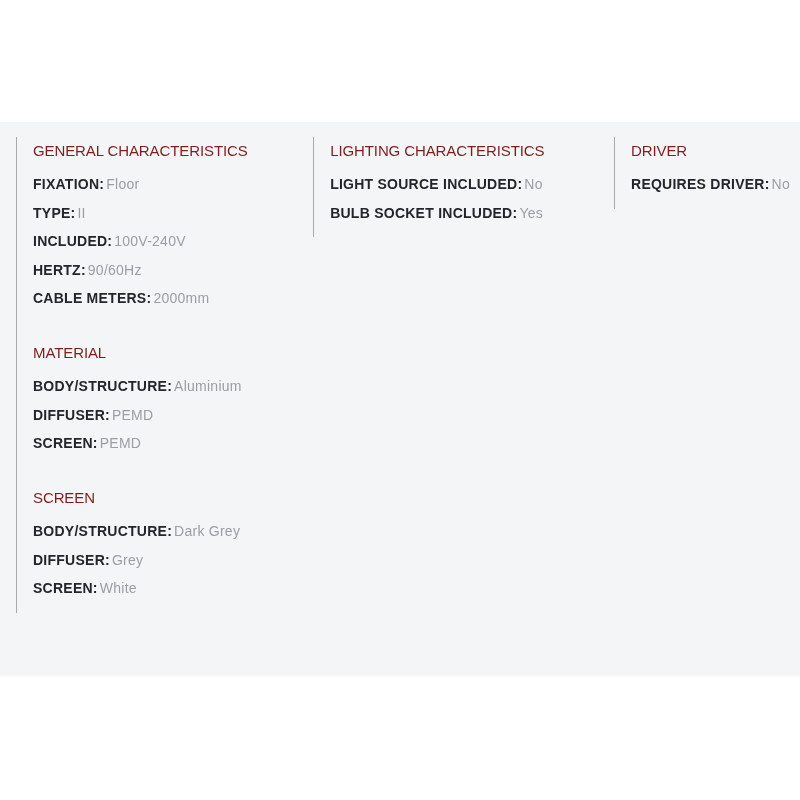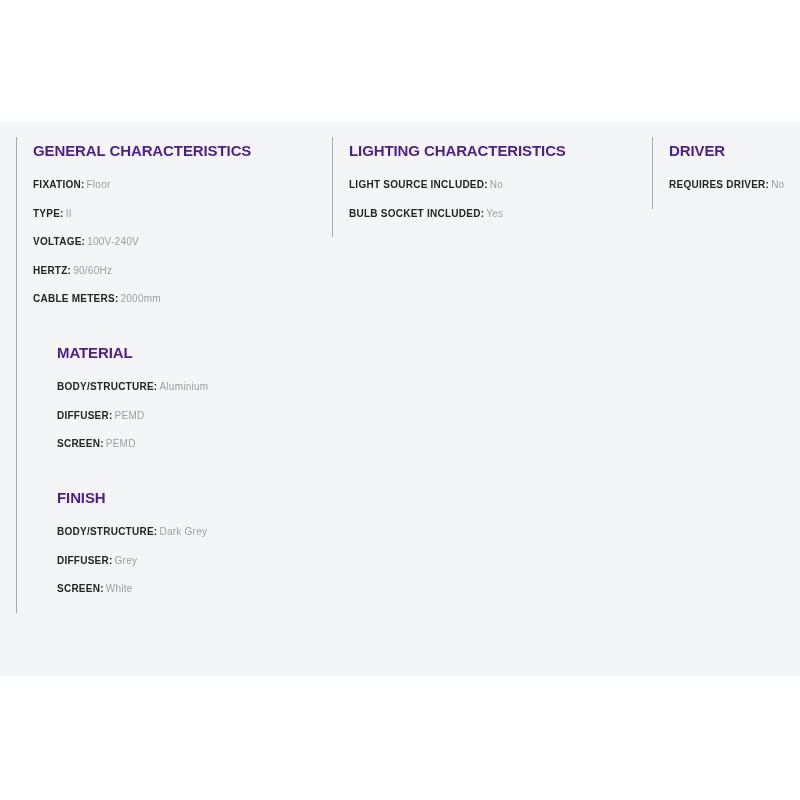--- a/index.html
+++ b/index.html
@@ -23,28 +23,28 @@
   .col {
     border-left: 1px solid #a8abae;
     padding: 4px 10px 2px 16px;
   }
   .col-general  { width: 316px; }
   .col-lighting { width: 320px; }
   .col-driver   { flex: 1; }
   .section-title {
     font-size: 15px;
     line-height: 19px;
-    font-weight: 700;
+    font-weight: 400;
     letter-spacing: -0.1px;
-    color: #4c1d95;
+    color: #7f1d1d;
     margin: 0 0 18px 0;
   }
-  .section + .section { margin-top: 38px; margin-left: 24px; }
+  .section + .section { margin-top: 38px; }
   .row {
-    font-size: 10px;
+    font-size: 14px;
     line-height: 13px;
     letter-spacing: 0.25px;
     margin-bottom: 15.5px;
     white-space: nowrap;
   }
   .lbl { font-weight: 700; color: #232528; }
   .val { color: #9a9ea3; margin-left: 2px; }
 </style>
 </head>
 <body>
@@ -54,21 +54,21 @@
   <div class="col col-general">
     <div class="section">
       <h2 class="section-title">GENERAL CHARACTERISTICS</h2>
       <div class="row">
         <span class="lbl">FIXATION:</span><span class="val">Floor</span>
       </div>
       <div class="row">
         <span class="lbl">TYPE:</span><span class="val">II</span>
       </div>
       <div class="row">
-        <span class="lbl">VOLTAGE:</span><span class="val">100V-240V</span>
+        <span class="lbl">INCLUDED:</span><span class="val">100V-240V</span>
       </div>
       <div class="row">
         <span class="lbl">HERTZ:</span><span class="val">90/60Hz</span>
       </div>
       <div class="row">
         <span class="lbl">CABLE METERS:</span><span class="val">2000mm</span>
       </div>
     </div>
 
     <div class="section">
@@ -78,21 +78,21 @@
       </div>
       <div class="row">
         <span class="lbl">DIFFUSER:</span><span class="val">PEMD</span>
       </div>
       <div class="row">
         <span class="lbl">SCREEN:</span><span class="val">PEMD</span>
       </div>
     </div>
 
     <div class="section">
-      <h2 class="section-title">FINISH</h2>
+      <h2 class="section-title">SCREEN</h2>
       <div class="row">
         <span class="lbl">BODY/STRUCTURE:</span><span class="val">Dark Grey</span>
       </div>
       <div class="row">
         <span class="lbl">DIFFUSER:</span><span class="val">Grey</span>
       </div>
       <div class="row">
         <span class="lbl">SCREEN:</span><span class="val">White</span>
       </div>
     </div>

